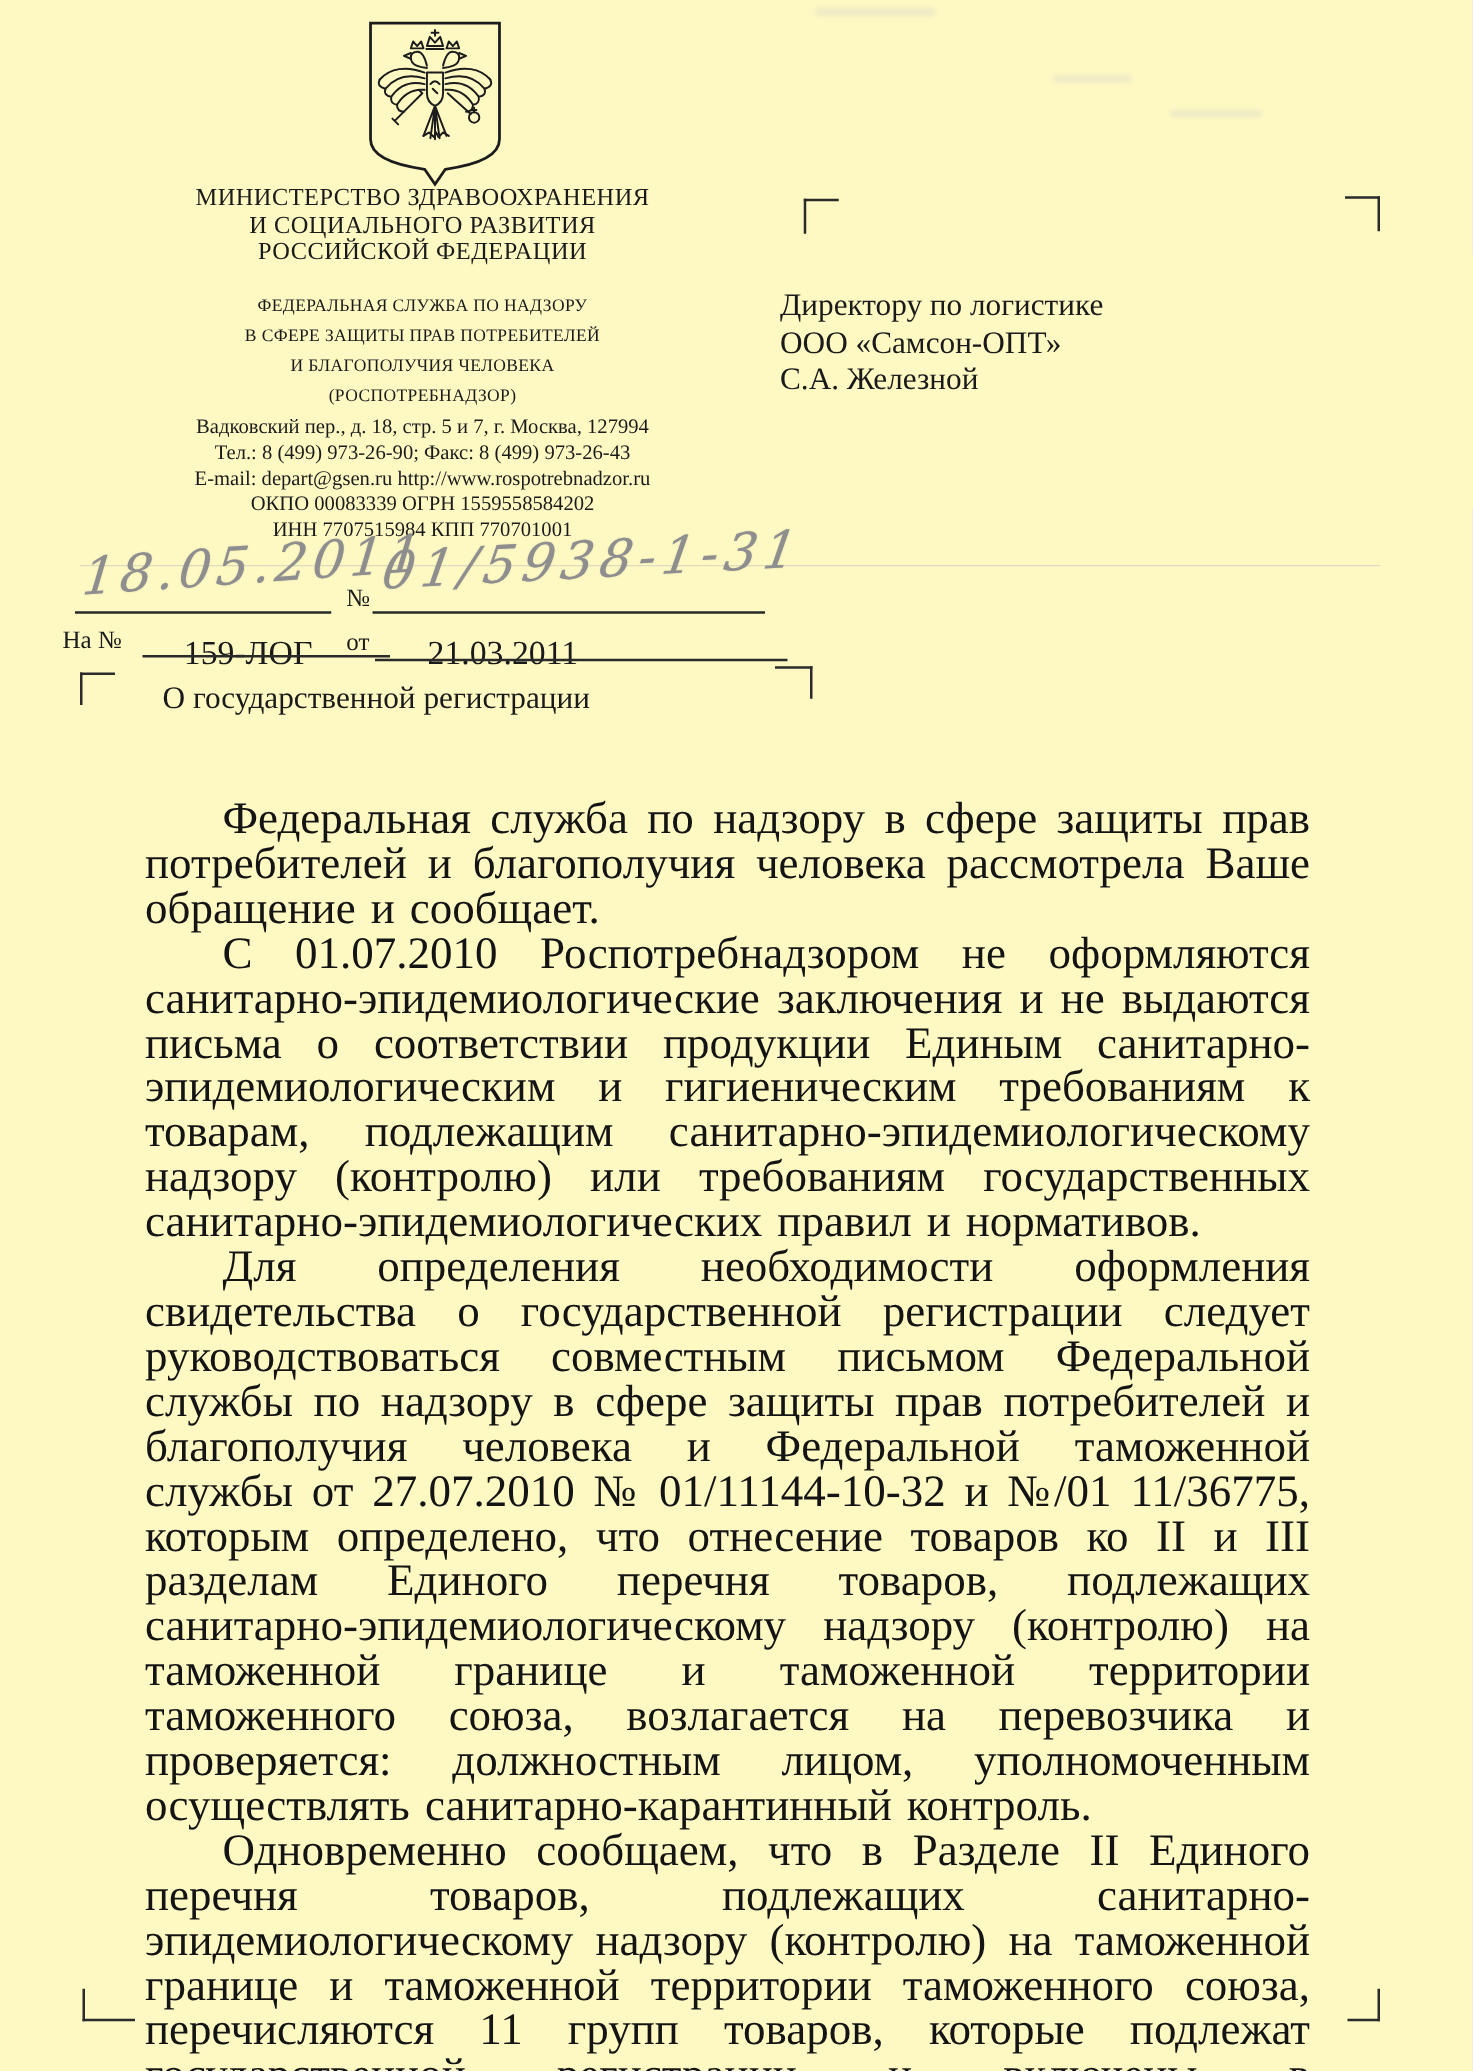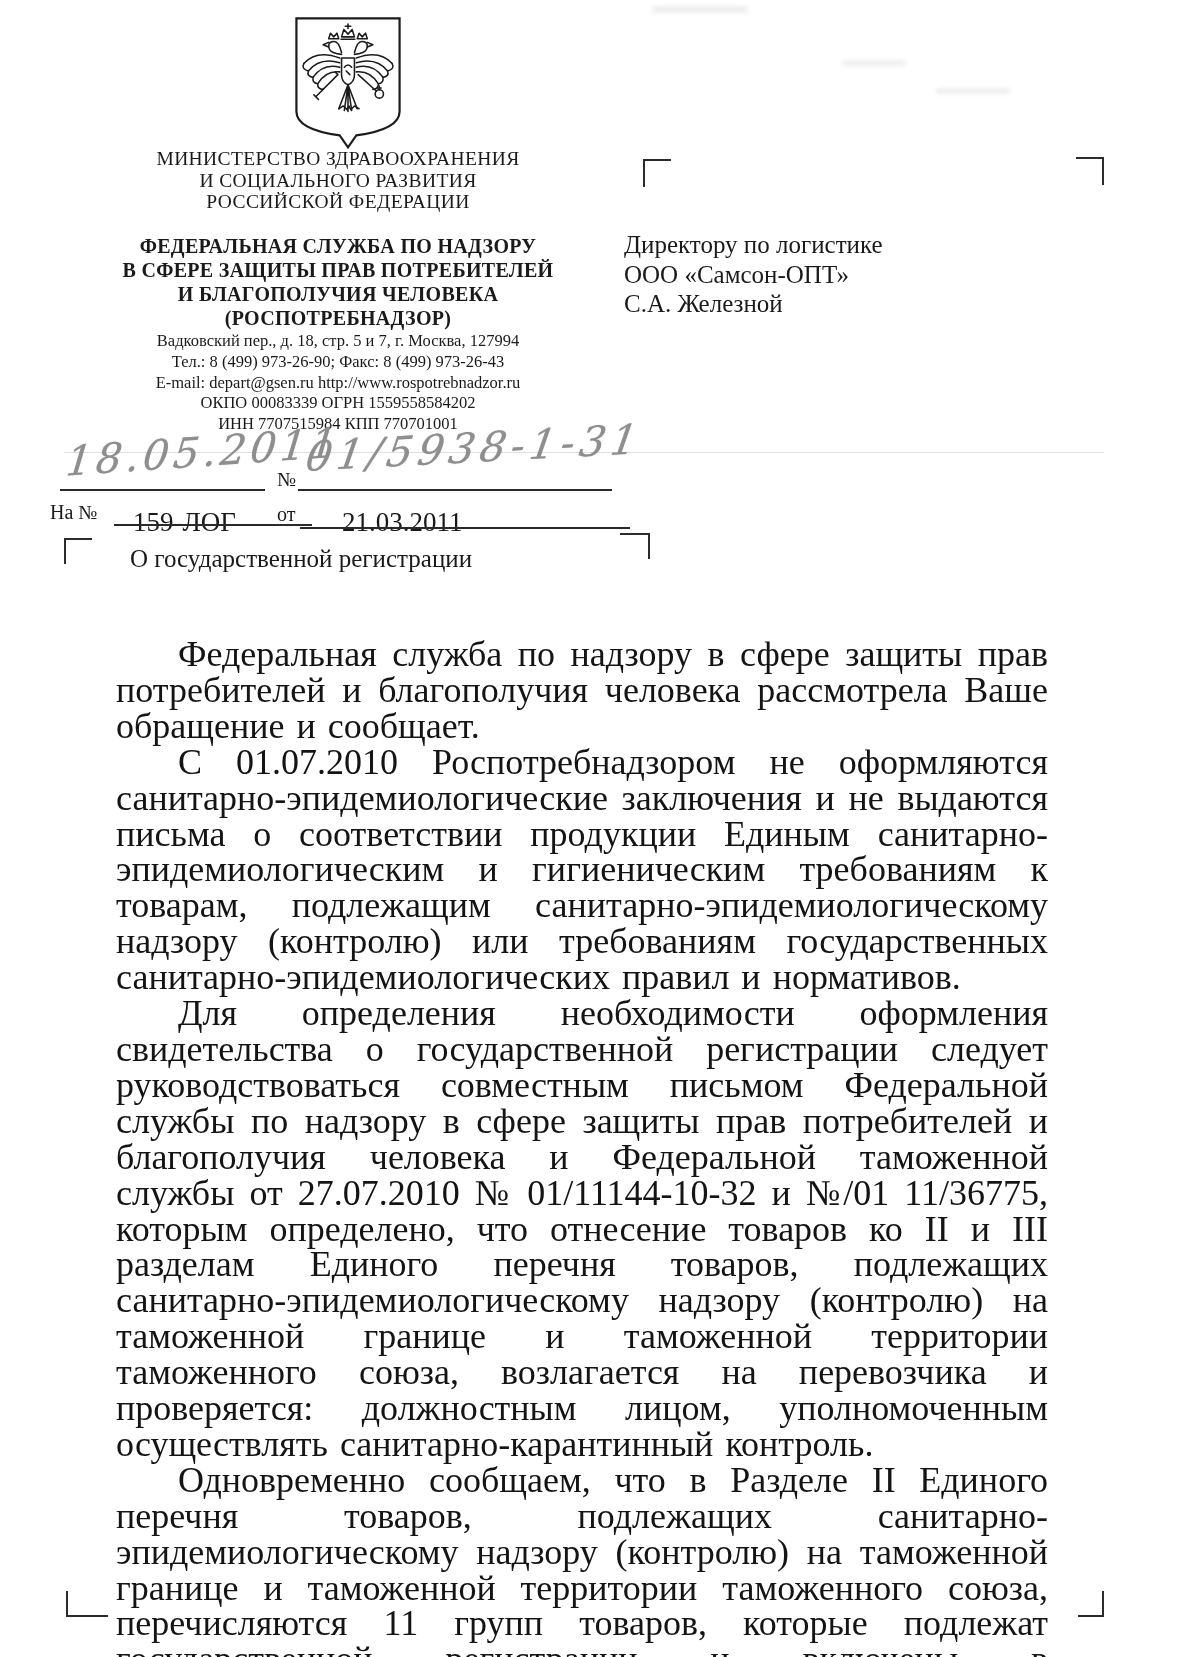--- a/index.html
+++ b/index.html
@@ -1,49 +1,49 @@
 <!DOCTYPE html>
 <html lang="ru"><head>
 <meta charset="utf-8">
 <style>
   html,body{margin:0;padding:0;background:#e8e8e8;}
   .page{
     position:relative;
     width:1178px;height:1657px;
     margin:0 auto;
-    background:#ffffff;
+    background:#fef9c3;
     overflow:hidden;
     font-family:"Liberation Serif", serif;
     color:#1a1a1a;
   }
   
   .emblem{position:absolute;left:288px;top:12px;width:120px;height:140px;}
   .hdr{position:absolute;left:118px;width:440px;text-align:center;}
   .ministry{top:148px;font-size:19.5px;line-height:21.5px;letter-spacing:.4px;}
-  .service{top:234px;font-size:20px;line-height:24px;font-weight:bold;letter-spacing:.3px;}
+  .service{top:234px;font-size:14px;line-height:24px;font-weight:normal;letter-spacing:.3px;}
   .contacts{top:331px;font-size:16.5px;line-height:20.8px;}
   .hdr div{white-space:nowrap;}
   
   .recipient{position:absolute;left:624px;top:230px;font-size:25px;line-height:29.5px;}
   
   .hand{
     position:absolute;
     font-family:"DejaVu Serif", serif;
     font-style:italic;
     color:#8e8e8e;
     text-shadow:0 0 1px rgba(130,130,130,.55);
   }
   .hand-date{left:66px;top:428px;font-size:41px;letter-spacing:4px;transform:rotate(-4deg) skewX(-10deg);}
   .hand-num{left:306px;top:424px;font-size:41px;letter-spacing:5px;transform:rotate(-3deg) skewX(-12deg);}
   .lbl{position:absolute;font-size:20px;}
   .lbl-no{left:277px;top:468px;}
   .lbl-nano{left:50px;top:501px;}
   .lbl-ot{left:277px;top:503px;}
   .typed{position:absolute;font-size:27px;}
-  .typed-in-no{left:133px;top:507px;text-align:center;}
+  .typed-in-no{left:147px;top:507px;text-align:center;}
   .typed-in-date{left:342px;top:507px;}
   .rule{position:absolute;height:2px;background:#2a2a2a;}
   .rule-1{left:60px;top:489px;width:205px;}
   .rule-2{left:298px;top:489px;width:314px;}
   .rule-3{left:114px;top:524px;width:198px;}
   .rule-4{left:300px;top:527px;width:330px;}
   .rule-faint{left:64px;top:452px;width:1040px;height:1px;background:#b9b9b9;opacity:.45;}
   
   .subject{position:absolute;left:130px;top:543px;font-size:25px;line-height:31px;}
   

